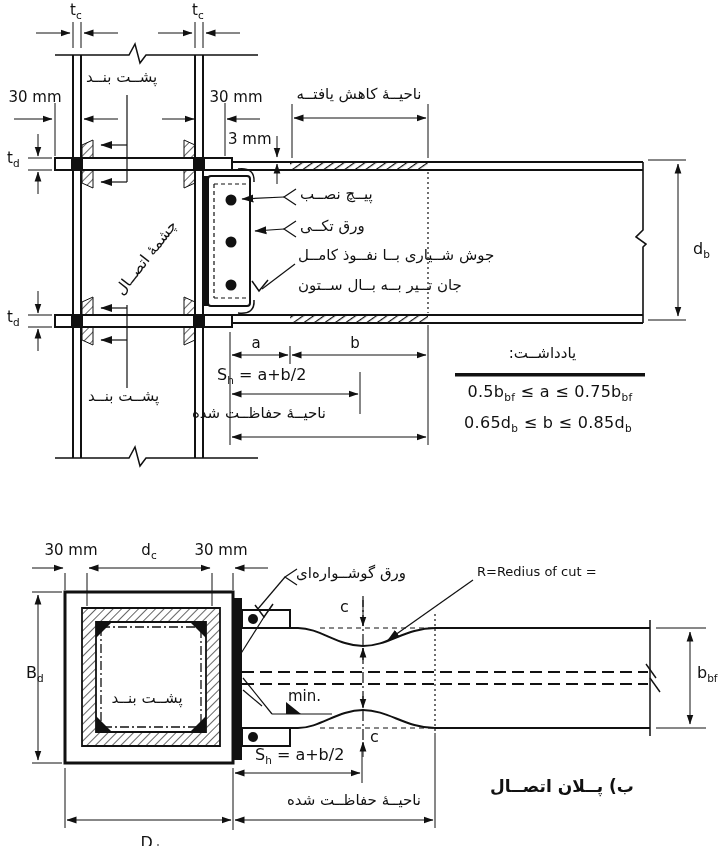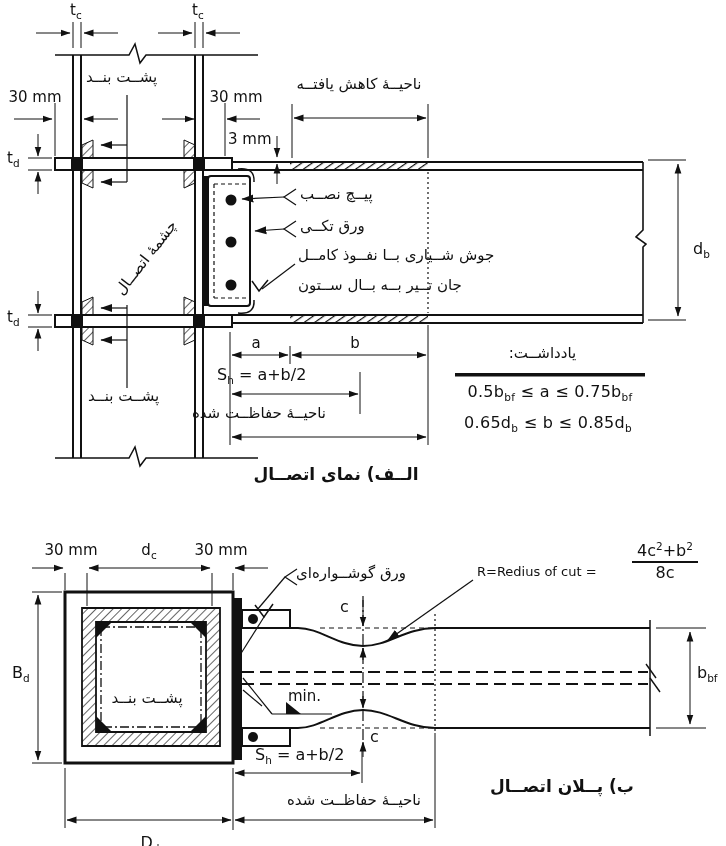--- a/index.html
+++ b/index.html
@@ -245,50 +245,45 @@
     <path d="M286,702 L286,714 L301,714 Z" fill="#111" stroke="none"></path>
   </g>
 </svg>
 
   <div class="lbl" style="left:70px;top:2px;"><span>t</span><sub>c</sub></div>
   <div class="lbl" style="left:192px;top:2px;"><span>t</span><sub>c</sub></div>
   <div class="lbl ctr" style="left:6px;top:89px;width:58px;">30 mm</div>
   <div class="lbl ctr" style="left:206px;top:89px;width:60px;">30 mm</div>
   <div class="lbl rtl" style="left:86px;top:69px;">پشــت بنــد</div>
   <div class="lbl" style="left:228px;top:131px;">3 mm</div>
-  <div class="lbl rtl ctr" style="left:285px;top:76px;width:148px;">ناحیــۀ کاهش یافتــه</div>
+  <div class="lbl rtl ctr" style="left:285px;top:86px;width:148px;">ناحیــۀ کاهش یافتــه</div>
   <div class="lbl" style="left:7px;top:150px;"><span>t</span><sub>d</sub></div>
   <div class="lbl" style="left:7px;top:309px;"><span>t</span><sub>d</sub></div>
   <div class="lbl rtl rot" style="left:112px;top:288px;">چشمهٔ اتصــال</div>
   <div class="lbl rtl" style="left:300px;top:186px;">پیــچ نصــب</div>
   <div class="lbl rtl" style="left:300px;top:218px;">ورق تکــی</div>
   <div class="lbl rtl" style="left:298px;top:247px;">جوش شــیاری بــا نفــوذ کامــل</div>
   <div class="lbl rtl" style="left:298px;top:277px;">جان تــیر بــه بــال ســتون</div>
   <div class="lbl rtl" style="left:88px;top:388px;">پشــت بنــد</div>
   <div class="lbl ctr" style="left:246px;top:335px;width:20px;">a</div>
   <div class="lbl ctr" style="left:345px;top:335px;width:20px;">b</div>
   <div class="lbl" style="left:217px;top:366px;font-size:16px;"><span>S</span><sub>h</sub><span> = a+b/2</span></div>
   <div class="lbl rtl ctr" style="left:194px;top:405px;width:132px;">ناحیــۀ حفاظــت شده</div>
-  <div class="lbl cap rtl ctr" style="left:238px;top:465px;width:196px;">الــف) نمای اتصــال</div>
   <div class="lbl rtl ctr bold" style="left:495px;top:345px;width:95px;">یادداشــت:</div>
   <div class="lbl eq ctr" style="left:452px;top:383px;width:196px;"><span>0.5b</span><sub>bf</sub><span> ≤ a ≤ 0.75b</span><sub>bf</sub></div>
   <div class="lbl eq ctr" style="left:450px;top:414px;width:196px;"><span>0.65d</span><sub>b</sub><span> ≤ b ≤ 0.85d</span><sub>b</sub></div>
   <div class="lbl" style="left:693px;top:240px;font-size:16px;"><span>d</span><sub>b</sub></div>
 
   <div class="lbl ctr" style="left:42px;top:542px;width:58px;">30 mm</div>
   <div class="lbl ctr" style="left:128px;top:542px;width:42px;"><span>d</span><sub>c</sub></div>
   <div class="lbl ctr" style="left:192px;top:542px;width:58px;">30 mm</div>
-  <div class="lbl" style="left:12px;top:664px;font-size:16px;"><span>B</span><sub>d</sub></div>
+  <div class="lbl" style="left:26px;top:664px;font-size:16px;"><span>B</span><sub>d</sub></div>
   <div class="lbl rtl ctr" style="left:106px;top:690px;width:82px;">پشــت بنــد</div>
   <div class="lbl rtl" style="left:296px;top:565px;">ورق گوشــواره‌ای</div>
   <div class="lbl" style="left:477px;top:565px;font-size:13px;">R=Redius of cut =</div>
-  <div class="frac" style="left:632px;top:541px;">
-    <span class="num"><span>4c</span><sup>2</sup><span>+b</span><sup>2</sup></span>
-    <span class="den">8c</span>
-  </div>
   <div class="lbl" style="left:340px;top:598px;font-size:16px;">c</div>
   <div class="lbl" style="left:370px;top:728px;font-size:16px;">c</div>
   <div class="lbl" style="left:288px;top:688px;">min.</div>
   <div class="lbl" style="left:255px;top:746px;font-size:16px;"><span>S</span><sub>h</sub><span> = a+b/2</span></div>
   <div class="lbl rtl ctr" style="left:278px;top:792px;width:152px;">ناحیــۀ حفاظــت شده</div>
   <div class="lbl ctr" style="left:130px;top:797px;width:40px;font-size:16px;margin-top:37px;"><span>D</span><sub>d</sub></div>
   <div class="lbl cap rtl ctr" style="left:488px;top:777px;width:148px;">ب) پــلان اتصــال</div>
   <div class="lbl" style="left:697px;top:664px;font-size:16px;"><span>b</span><sub>bf</sub></div>
 
 </div>

